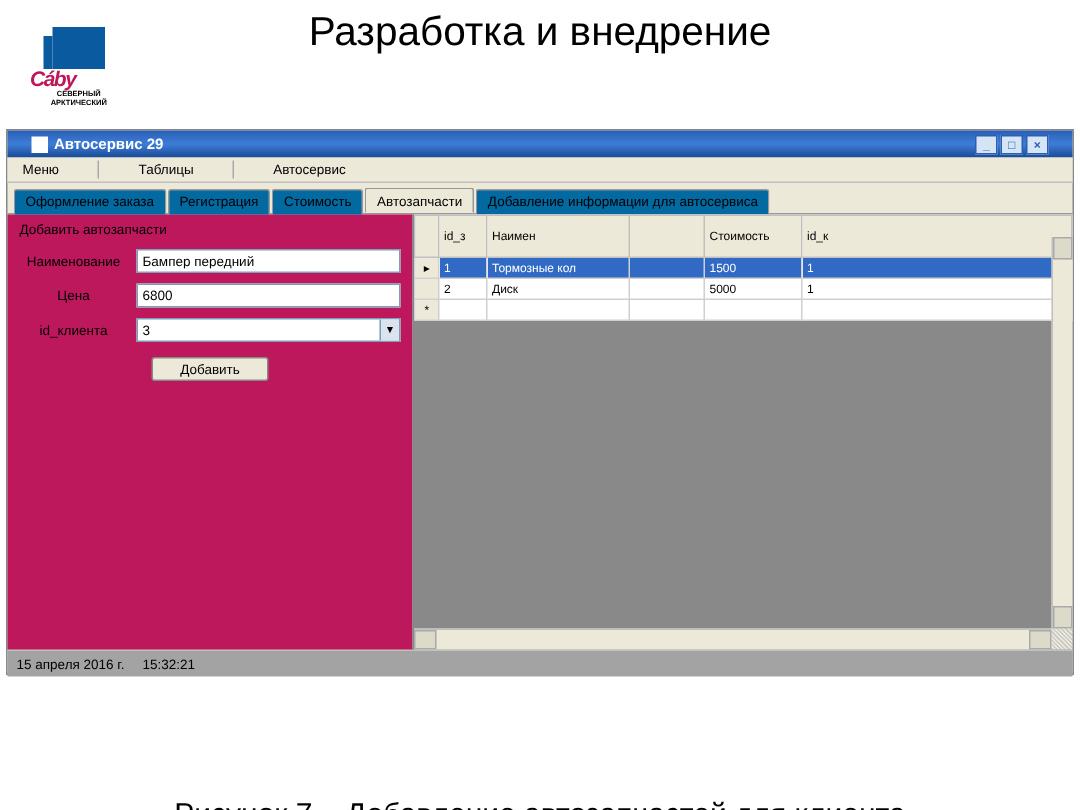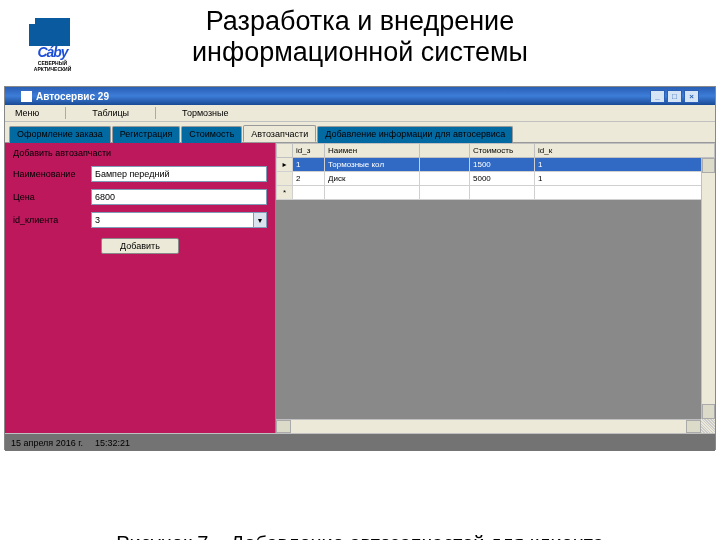--- a/index.html
+++ b/index.html
@@ -2,21 +2,21 @@
 <html><head>
 <meta charset="utf-8">
 <style>
   * { box-sizing: border-box; margin: 0; padding: 0; }
   body { width: 720px; height: 540px; font-family: Arial, sans-serif; background: #fff; position: relative; overflow: hidden; }
   
   .slide-header { position: relative; height: 78px; }
   .logo { position: absolute; left: 20px; top: 18px; width: 65px; height: 55px; }
   .logo-block { width: 35px; height: 28px; background: #0a5a9f; margin: 0 auto; position: relative; }
   .logo-block::before { content:""; position:absolute; left:-6px; top:6px; width:6px; height:22px; background:#0a5a9f; }
-  .logo-text { color:#1d4ed8; font-size:14px; font-weight:900; letter-spacing:-1px; margin-top:-2px; text-align:center; font-style:italic; }
+  .logo-text { color:#be185d; font-size:14px; font-weight:900; letter-spacing:-1px; margin-top:-2px; font-style:italic; }
   .logo-sub { font-size:5px; color:#000; font-weight:bold; text-align:center; }
   .title { font-size: 27px; text-align: center; padding-top: 6px; line-height: 1.15; color:#000; }
   
   .app { position: absolute; left: 4px; top: 86px; right: 4px; height: 364px; border: 1px solid #888; background: #ece9d8; font-size: 9px; }
   .titlebar { height: 18px; background: linear-gradient(#2a5fb5,#3d7dd8,#1a4a95); display:flex; align-items:center; padding: 0 16px; }
   .title-icon { width:11px; height:11px; background:#fff; margin-right:4px; }
   .titlebar-text { color:#fff; font-weight:bold; font-size:10px; flex:1; }
   .winbtns { display:flex; gap:2px; }
   .winbtn { width:15px; height:13px; background:#d6e5f5; border:1px solid #2a5fb5; display:flex; align-items:center; justify-content:center; font-size:8px; color:#2a5fb5; font-weight:bold; }
   
@@ -26,77 +26,77 @@
   
   .tabs { display:flex; padding: 3px 4px 0 4px; border-bottom:1px solid #999; font-size:9px; }
   .tab { padding: 2px 7px; border:1px solid #999; border-bottom:none; background:#0369a1; margin-right:1px; border-radius:2px 2px 0 0; position:relative; top:1px; }
   .tab.active { background:#ece9d8; top:0; padding-top:3px; z-index:2; border-bottom:1px solid #ece9d8; }
   
   .content { display:flex; height: calc(100% - 18px - 17px - 19px - 18px); }
   
   .form-area { width: 270px; padding: 5px 8px; background:#be185d; }
   .form-title { font-size:9px; margin-bottom:8px; }
   .form-row { display:flex; align-items:center; margin-bottom:7px; gap:6px; }
-  .form-label { width:72px; font-size:9px; }
+  .form-label { width:72px; font-size:9px;text-align:center; }
   .form-input { flex:1; height:16px; border:1px solid #7f9db9; background:#fff; font-size:9px; padding:0 3px; }
   .form-combo { flex:1; height:16px; border:1px solid #7f9db9; background:#fff; font-size:9px; display:flex; align-items:center; }
   .combo-text { flex:1; padding:0 3px; }
   .combo-arrow { width:13px; height:14px; background:#dbe4ee; border-left:1px solid #7f9db9; display:flex; align-items:center; justify-content:center; font-size:7px; }
   .add-btn { display:block; margin: 10px auto 0; padding: 2px 18px; font-size:9px; border:1px solid #888; background:#ece9d8; border-radius:2px; }
   
   .grid-area { flex:1; background:#898989; position:relative; border-left:1px solid #888; }
   .grid { background:#fff; }
   .grid table { border-collapse:collapse; width:100%; table-layout:fixed; }
-  .grid th { background:#ece9d8; border:1px solid #c0c0c0; font-size:8px; font-weight:normal; padding:1px 3px; height:14px; text-align:left; overflow:hidden; white-space:nowrap; }
+  .grid th { background:#ece9d8; border:1px solid #c0c0c0; font-size:8px; font-weight:normal; padding:1px 3px; height:28px; text-align:left; overflow:hidden; white-space:nowrap; }
   .grid td { border:1px solid #d0d0d0; font-size:8px; padding:1px 3px; height:14px; background:#fff; overflow:hidden; white-space:nowrap; }
   .rowhead { width:16px; background:#ece9d8 !important; text-align:center; }
   .grid tr.sel td { background:#316ac5; color:#fff; }
   .grid tr.sel .rowhead { background:#ece9d8 !important; color:#000; }
   .grid-scroll-v { position:absolute; right:0; top:15px; bottom:14px; width:14px; background:#ece9d8; border-left:1px solid #c0c0c0; }
   .grid-scroll-v::before { content:""; position:absolute; top:0; left:0; right:0; height:13px; background:#dcdac9; border:1px solid #aaa; }
   .grid-scroll-v::after { content:""; position:absolute; bottom:0; left:0; right:0; height:13px; background:#dcdac9; border:1px solid #aaa; }
   .grid-scroll-h { position:absolute; left:0; right:14px; bottom:0; height:14px; background:#ece9d8; border-top:1px solid #c0c0c0; }
   .grid-scroll-h::before { content:""; position:absolute; left:0; top:0; bottom:0; width:13px; background:#dcdac9; border:1px solid #aaa; }
   .grid-scroll-h::after { content:""; position:absolute; right:0; top:0; bottom:0; width:13px; background:#dcdac9; border:1px solid #aaa; }
   .scroll-corner { position:absolute; right:0; bottom:0; width:14px; height:14px; background:repeating-linear-gradient(45deg,#ccc,#ccc 1px,#ece9d8 1px,#ece9d8 2px); }
   
-  .statusbar { height:18px; border-top:1px solid #c0c0c0; background:#737373; display:flex; align-items:center; padding:0 6px; font-size:9px; gap:12px; }
+  .statusbar { height:18px; border-top:1px solid #c0c0c0; background:#a3a3a3; display:flex; align-items:center; padding:0 6px; font-size:9px; gap:12px; }
   
   .caption { text-align:center; font-size:20px; margin-top: 454px; color:#000; }
 </style>
 </head>
 <body>
 
 <div class="slide-header">
   <div class="logo">
     <div class="logo-block"></div>
     <div class="logo-text">Cáby</div>
     <div class="logo-sub">СЕВЕРНЫЙ АРКТИЧЕСКИЙ</div>
   </div>
   <div class="title">
-    <span>Разработка и внедрение</span><br><span>информационной системы</span>
+    <span>Разработка и внедрение</span><br>
   </div>
 </div>
 
 <div class="app">
   <div class="titlebar">
     <div class="title-icon"></div>
     <div class="titlebar-text">Автосервис 29</div>
     <div class="winbtns">
       <div class="winbtn">_</div>
       <div class="winbtn">□</div>
       <div class="winbtn">×</div>
     </div>
   </div>
   <div class="menubar">
     <span>Меню</span>
       <div class="sep"></div>
     <span>Таблицы</span>
       <div class="sep"></div>
-    <span>Тормозные</span>
+    <span>Автосервис</span>
   </div>
   <div class="tabs">
     <div class="tab">Оформление заказа</div>
     <div class="tab">Регистрация</div>
     <div class="tab">Стоимость</div>
     <div class="tab active">Автозапчасти</div>
     <div class="tab">Добавление информации для автосервиса</div>
   </div>
   <div class="content">
     <div class="form-area">

